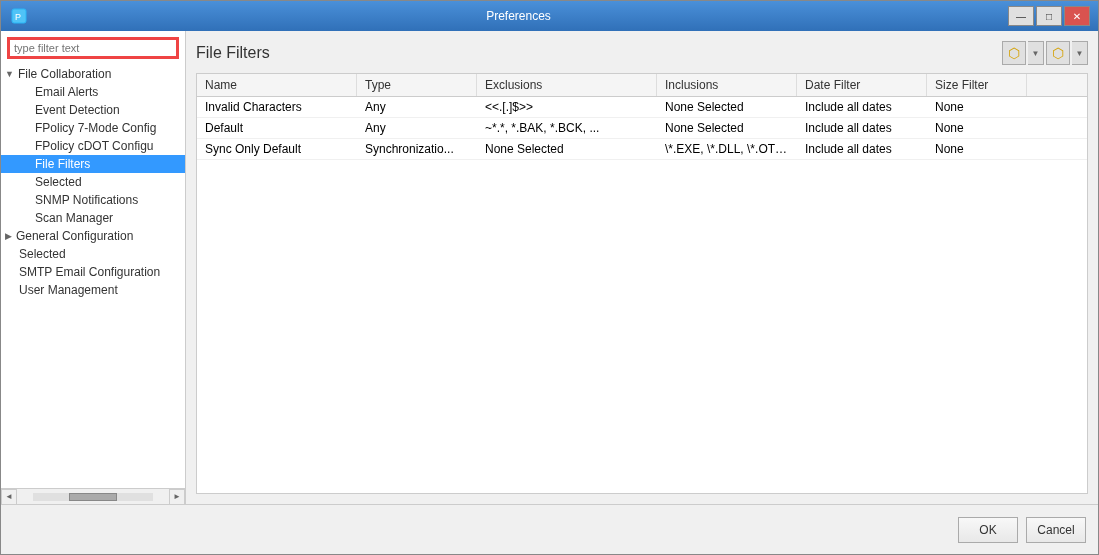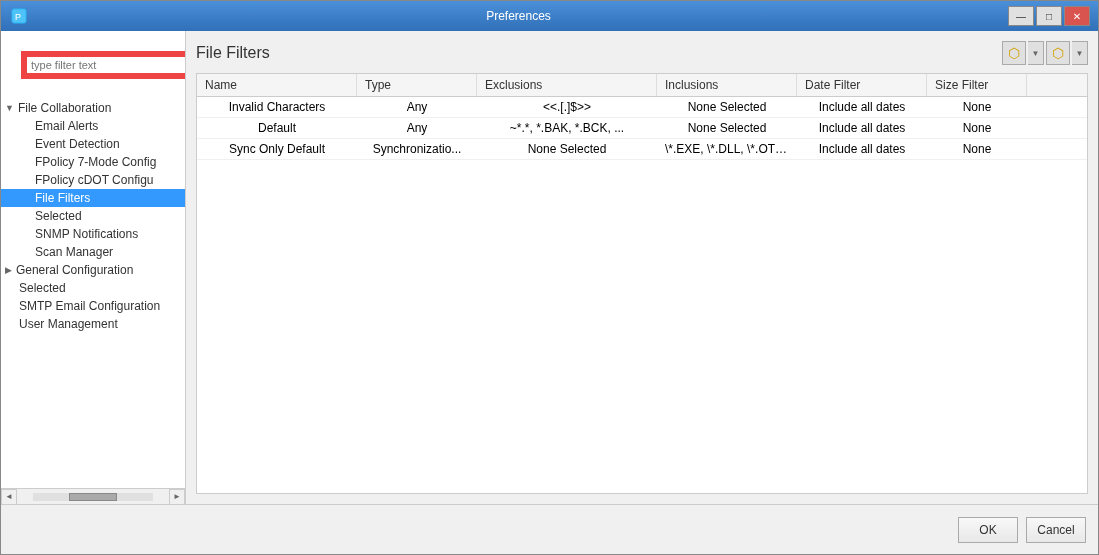--- a/index.html
+++ b/index.html
@@ -65,23 +65,23 @@
     }
     .sidebar {
       width: 185px;
       background: white;
       border-right: 1px solid #ccc;
       overflow: hidden;
       display: flex;
       flex-direction: column;
     }
     .sidebar-filter {
-      margin: 20px;
+      margin: 6px;
       padding: 2px 4px;
-      border: 6px solid #ef4444;
+      border: 3px solid #ef4444;
       background: white;
       font-size: 11px;
       color: #888;
       width: calc(100% - 12px);
     }
     .sidebar-tree {
       flex: 1;
       overflow-y: auto;
       overflow-x: hidden;
     }
@@ -220,21 +220,20 @@
     .col-date { width: 130px; }
     .col-size { width: 100px; }
     .table-body {
       flex: 1;
       overflow-y: auto;
     }
     .table-row {
       display: flex;
       border-bottom: 1px solid #f0f0f0;
       cursor: pointer;
-      text-align: center;
     }
     .table-cell {
       padding: 3px 8px;
       font-size: 12px;
       overflow: hidden;
       text-overflow: ellipsis;
       white-space: nowrap;
     }
     .action-panel {
       display: flex;

